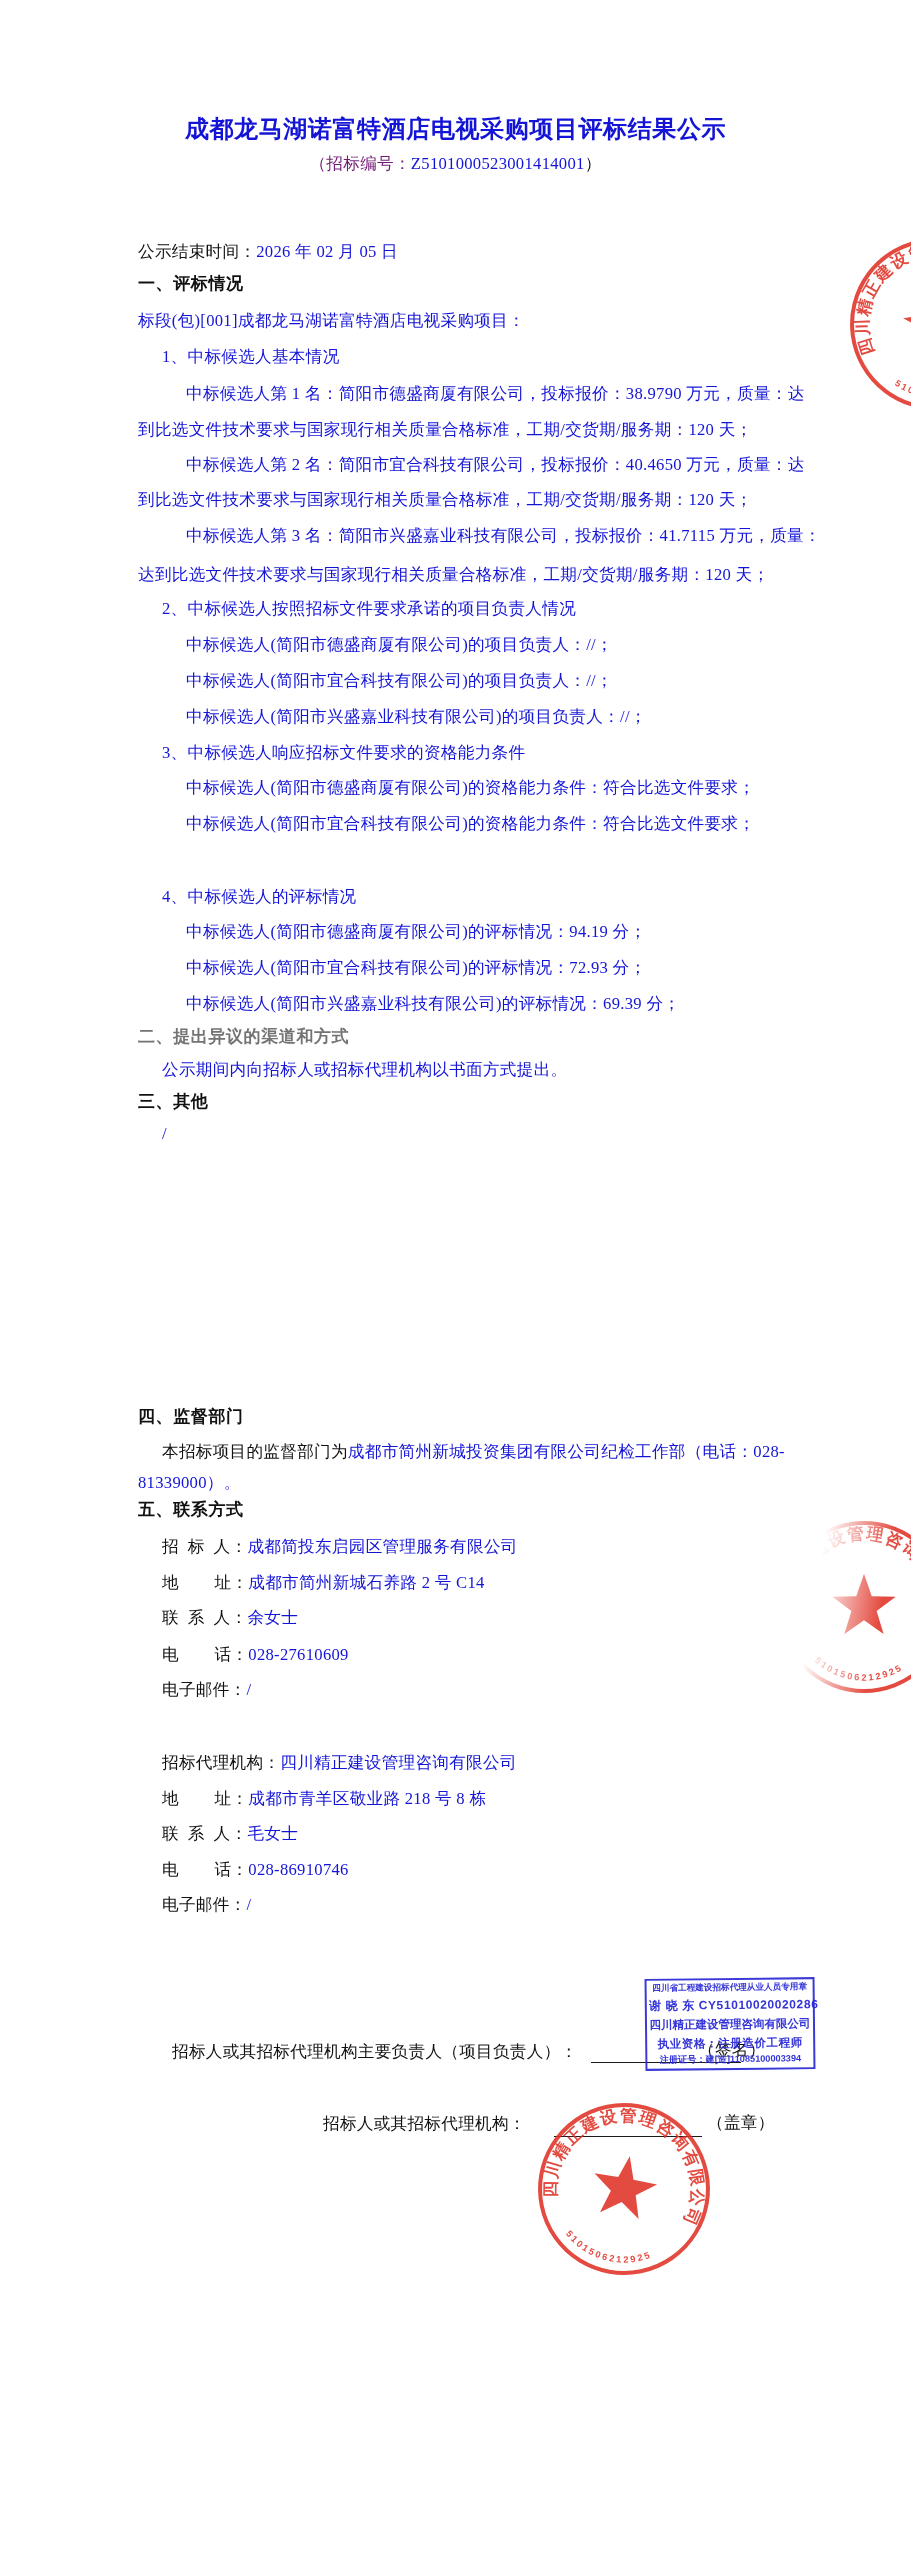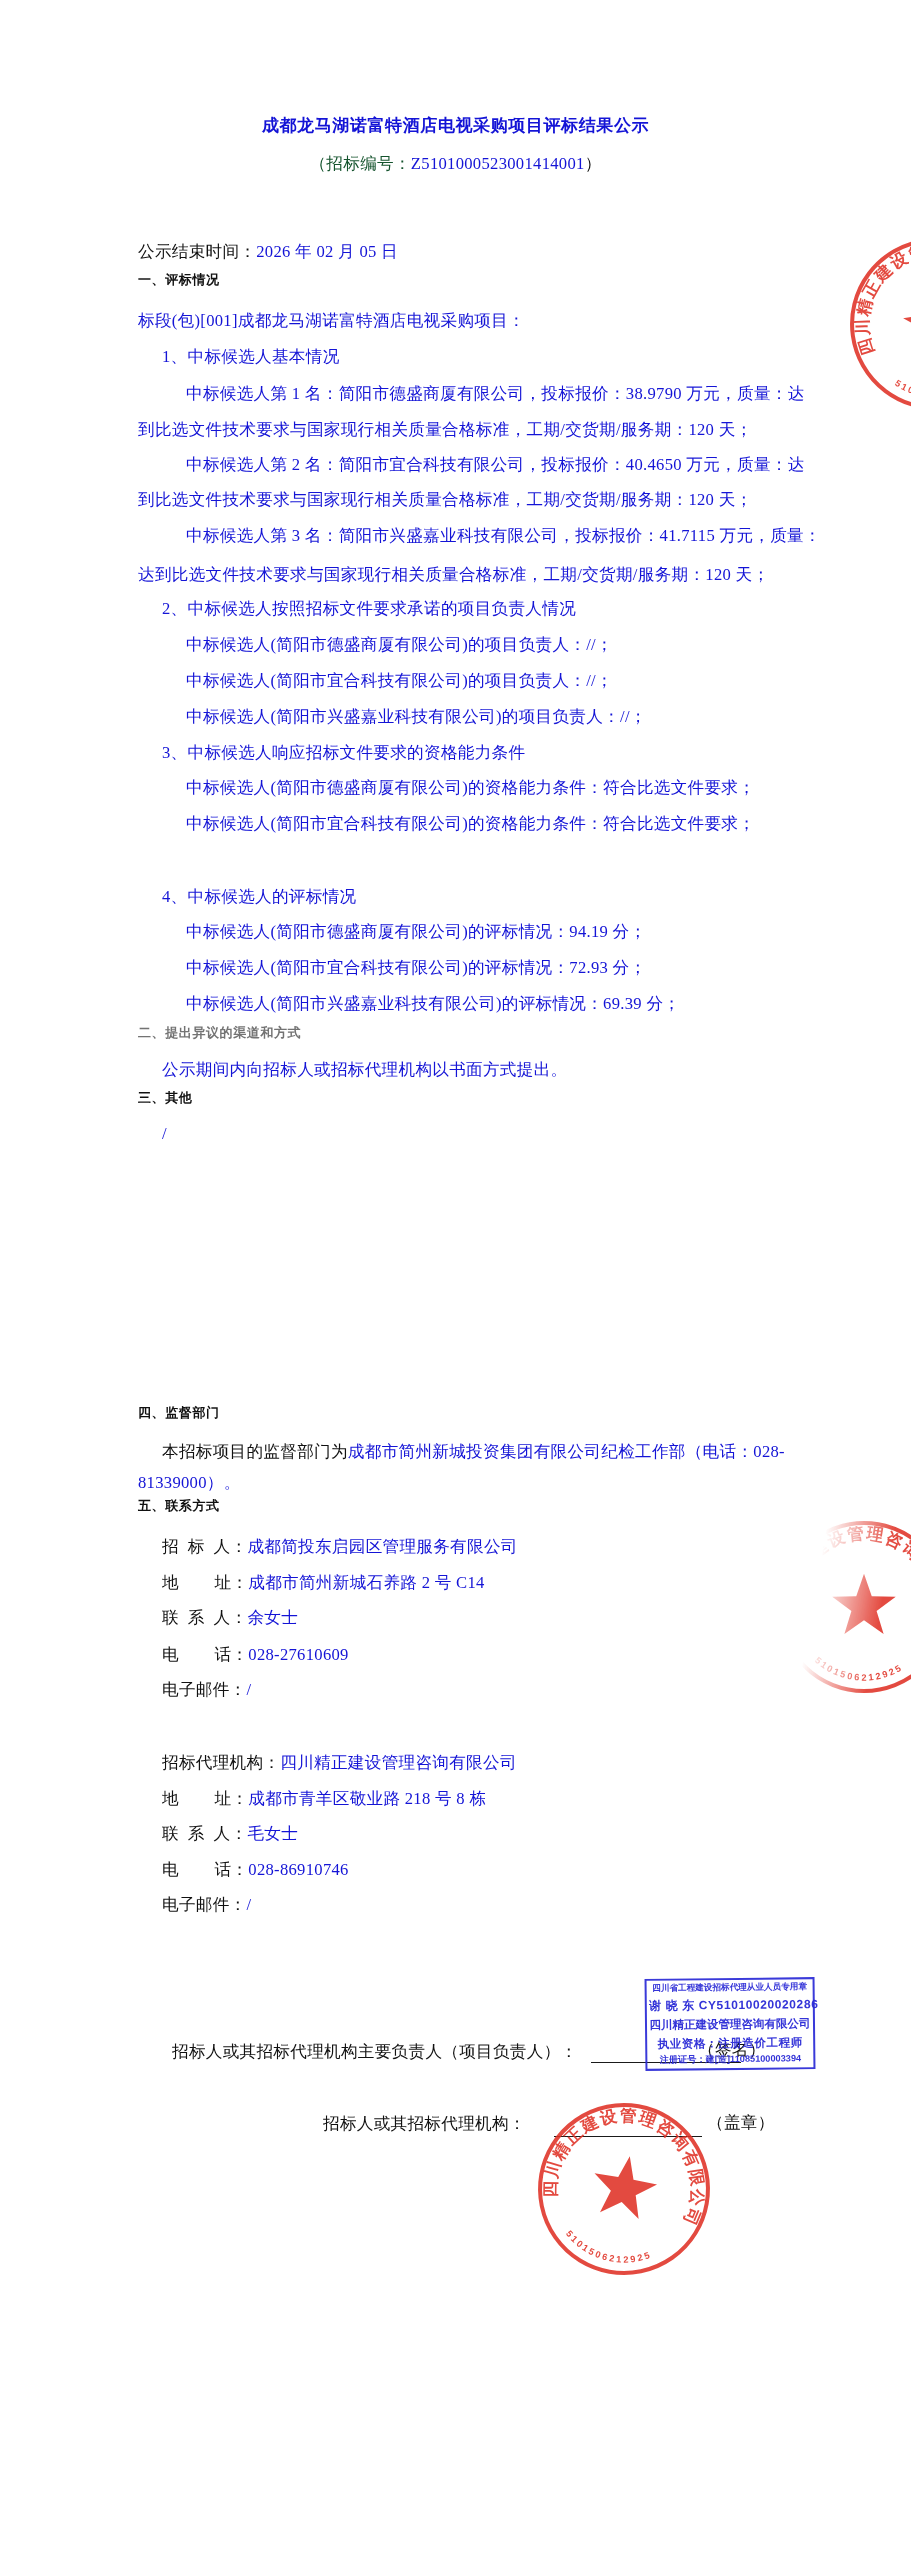--- a/index.html
+++ b/index.html
@@ -14,28 +14,28 @@
   .line{
     position:absolute;
     white-space:pre;
     font-size:16.6px;
     line-height:1.15;
     letter-spacing:0.3px;
     z-index:1;
   }
   .line.center{left:0;width:100%;text-align:center;}
   .line.heading{
-    font-family:Liberation Mono, monospace;
+    font-family:Liberation Serif, serif;
     font-weight:bold;
-    font-size:13px;
+    font-size:17px;
     letter-spacing:0.6px;
   }
   .line.title-line{
     font-weight:bold;
-    font-size:17px;
+    font-size:24px;
     letter-spacing:0.6px;
   }
   .rule{
     position:absolute;height:1.1px;background:#1a1a1a;z-index:2;
   }
   .red-stamp{
     position:absolute;width:184px;height:184px;z-index:5;opacity:.88;
     pointer-events:none;
   }
   .red-stamp.fade-left{
@@ -101,21 +101,21 @@
     <div class="line" style="left: 138px; top: 565px;"><span style="color: rgb(20, 20, 214);">达到比选文件技术要求与国家现行相关质量合格标准，工期/交货期/服务期：120 天；</span></div>
     <div class="line" style="left: 186px; top: 526px;"><span style="color: rgb(20, 20, 214);">中标候选人第 3 名：简阳市兴盛嘉业科技有限公司，投标报价：41.7115 万元，质量：</span></div>
     <div class="line" style="left: 138px; top: 490px;"><span style="color: rgb(20, 20, 214);">到比选文件技术要求与国家现行相关质量合格标准，工期/交货期/服务期：120 天；</span></div>
     <div class="line" style="left: 186px; top: 455px;"><span style="color: rgb(20, 20, 214);">中标候选人第 2 名：简阳市宜合科技有限公司，投标报价：40.4650 万元，质量：达</span></div>
     <div class="line" style="left: 138px; top: 420px;"><span style="color: rgb(20, 20, 214);">到比选文件技术要求与国家现行相关质量合格标准，工期/交货期/服务期：120 天；</span></div>
     <div class="line" style="left: 186px; top: 384px;"><span style="color: rgb(20, 20, 214);">中标候选人第 1 名：简阳市德盛商厦有限公司，投标报价：38.9790 万元，质量：达</span></div>
     <div class="line" style="left: 162px; top: 347px;"><span style="color: rgb(20, 20, 214);">1、中标候选人基本情况</span></div>
     <div class="line" style="left: 138px; top: 311px;"><span style="color: rgb(20, 20, 214);">标段(包)[001]成都龙马湖诺富特酒店电视采购项目：</span></div>
     <div class="line heading" style="left: 138px; top: 274px;"><span style="color: rgb(17, 17, 17);">一、评标情况</span></div>
     <div class="line" style="left: 138px; top: 242px;"><span style="color: rgb(17, 17, 17);">公示结束时间：</span><span style="color: rgb(20, 20, 214);">2026 年 02 月 05 日</span></div>
-    <div class="line center" style="top: 154px;"><span style="color: #14532d;">（招标编号：</span><span style="color: rgb(20, 20, 214);">Z5101000523001414001</span><span style="color: rgb(17, 17, 17);">）</span></div>
+    <div class="line center" style="top: 154px;"><span style="color: #701a75;">（招标编号：</span><span style="color: rgb(20, 20, 214);">Z5101000523001414001</span><span style="color: rgb(17, 17, 17);">）</span></div>
     <div class="line title-line center" style="top: 116px;"><span style="color: rgb(20, 20, 214);">成都龙马湖诺富特酒店电视采购项目评标结果公示</span></div>
 
   <div class="rule" style="left:591px;top:2062px;width:150px;"></div>
   <div class="rule" style="left:554px;top:2136px;width:148px;"></div>
 
   <div class="red-stamp" style="left:844px;top:232px;transform:rotate(-8deg);">
     <svg width="184" height="184" viewBox="0 0 320 320">
       <defs>
         <path id="arcA1" d="M 49.1,200.4 A 118,118 0 1 1 270.9,200.4"></path>
         <path id="arcB1" d="M 55.1,233.4 A 128,128 0 0 0 264.9,233.4"></path>

